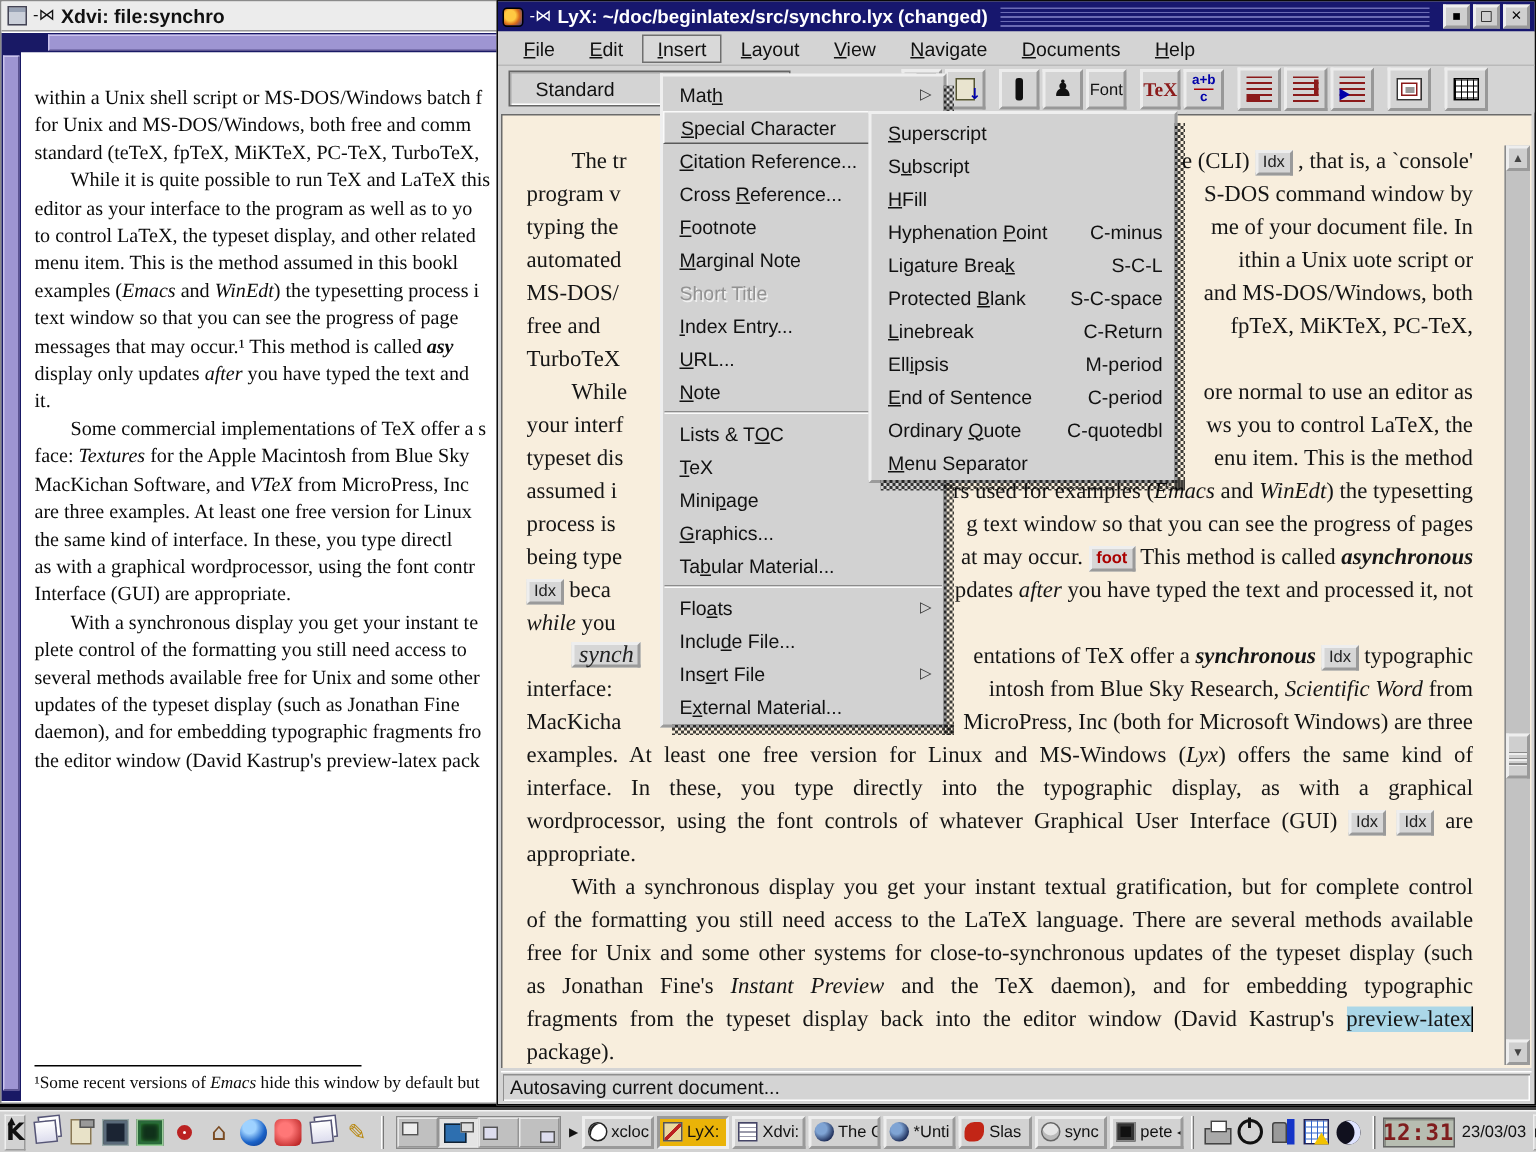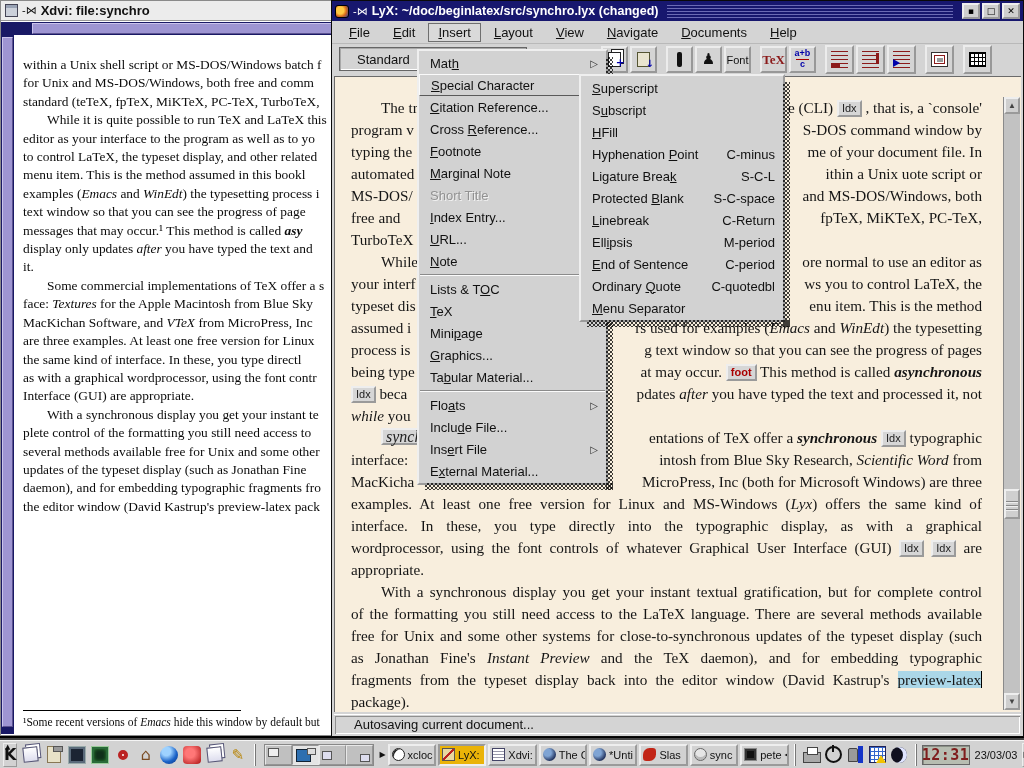--- a/index.html
+++ b/index.html
@@ -86,29 +86,29 @@
   .hl{background:#abd7e8;border-right:1px solid #000;}
 
   .vsb{position:absolute;right:3px;top:96px;bottom:26px;width:17px;background:#c2c2c2;border-left:1px solid #8a8a8a;}
   .sbu,.sbd{position:absolute;left:0;right:0;height:17px;background:#cfcfcf;border:2px outset #eee;
     display:flex;align-items:center;justify-content:center;font-size:8px;color:#444;}
   .sbu{top:0;}.sbd{bottom:0;}
   .sbt{position:absolute;left:0;right:0;top:392px;height:30px;background:#cfcfcf;border:2px outset #eee;
     background-image:linear-gradient(180deg,transparent 10px,#888 10px,#888 11px,#eee 11px,#eee 12px,transparent 12px,transparent 14px,#888 14px,#888 15px,#eee 15px,#eee 16px,transparent 16px,transparent 18px,#888 18px,#888 19px,#eee 19px,#eee 20px,transparent 20px);}
   .lsb{position:absolute;left:2px;right:2px;bottom:2px;height:20px;background:#d4d4d4;border-top:1px solid #fff;display:flex;align-items:center;}
   .lsbin{flex:1;height:18px;margin:0 1px;box-shadow:inset 1px 1px 0 #8f8f8f,inset -1px -1px 0 #fff;
-    display:flex;align-items:center;padding-left:19px;font:13px "Liberation Sans",sans-serif;}
+    display:flex;align-items:center;padding-left:5px;font:13px "Liberation Sans",sans-serif;}
 
   
   .pmenu{position:absolute;background:#d2d2d2;border:2px outset #efefef;z-index:40;padding:1px 0;}
   .pmenu::after{content:"";position:absolute;left:6px;right:-7px;top:100%;height:7px;
     background:repeating-conic-gradient(rgba(0,0,0,.75) 0 25%,transparent 0 50%) 0 0/4px 4px;}
   .pmenu::before{content:"";position:absolute;left:100%;top:6px;bottom:-7px;width:7px;
     background:repeating-conic-gradient(rgba(0,0,0,.75) 0 25%,transparent 0 50%) 0 0/4px 4px;}
-  #insert-menu{left:417px;top:49px;width:191px;}
+  #insert-menu{left:440px;top:49px;width:191px;}
   #special-menu{left:579px;top:74px;width:206px;z-index:50;}
   .mi{height:22px;display:flex;align-items:center;padding:0 8px 0 11px;font:13px "Liberation Sans",sans-serif;color:#111;}
   .mi .lbl{white-space:pre;}
   .mi.sel{height:22px;border:1px solid;border-color:#fafafa #5a5a5a #5a5a5a #fafafa;}
   .mi.dis{color:#929292;text-shadow:1px 1px 0 #f1f1f1;}
   .scut{margin-left:auto;padding-left:10px;}
   .ar{margin-left:auto;font-size:10px;color:#333;}
   .msep{border-top:1px solid #8b8b8b;border-bottom:1px solid #fbfbfb;margin:2px 1px;}
 
   

